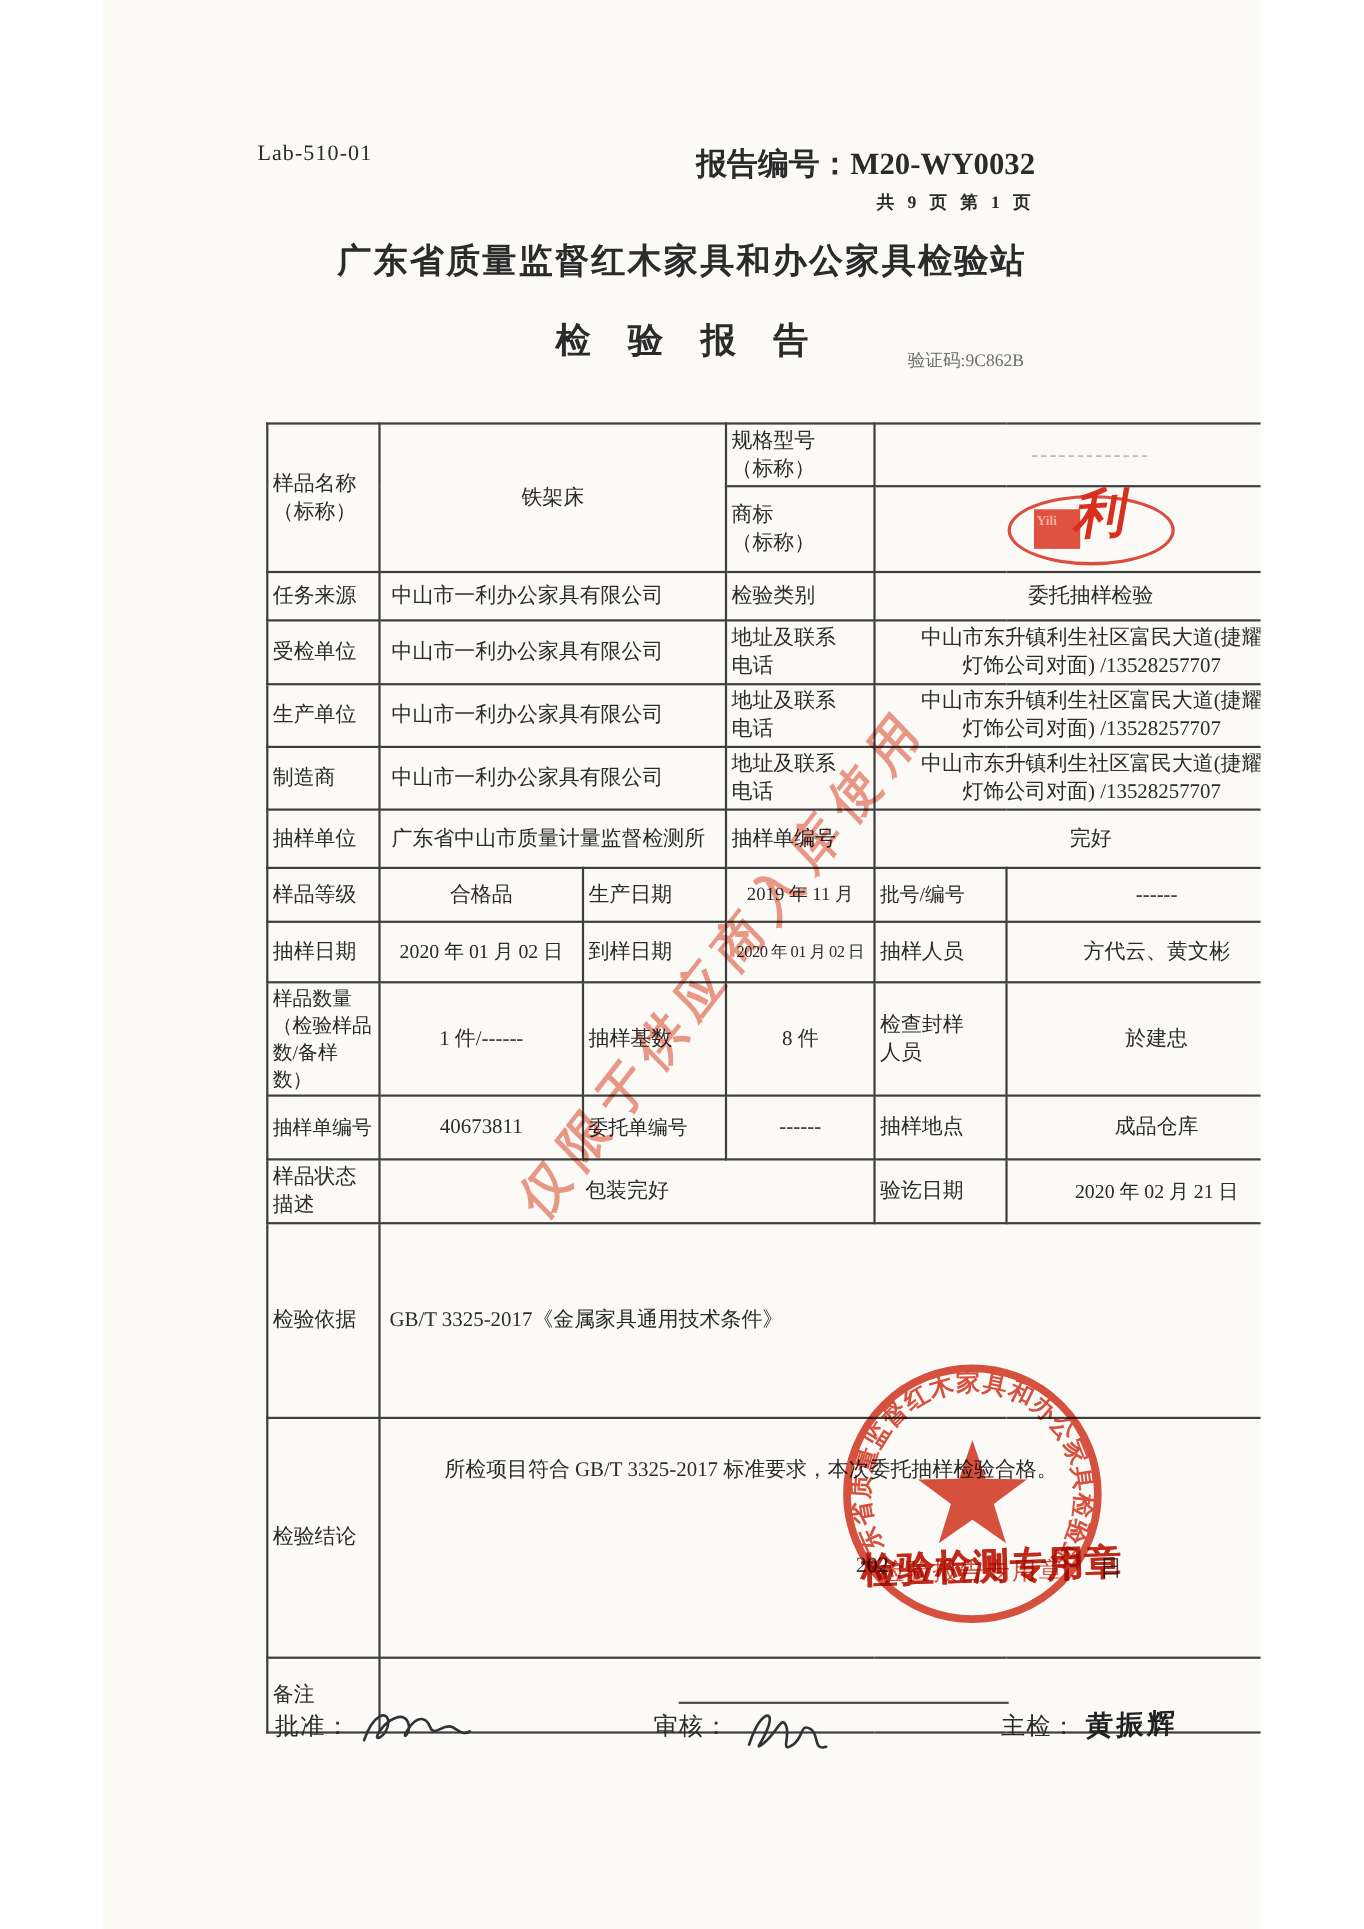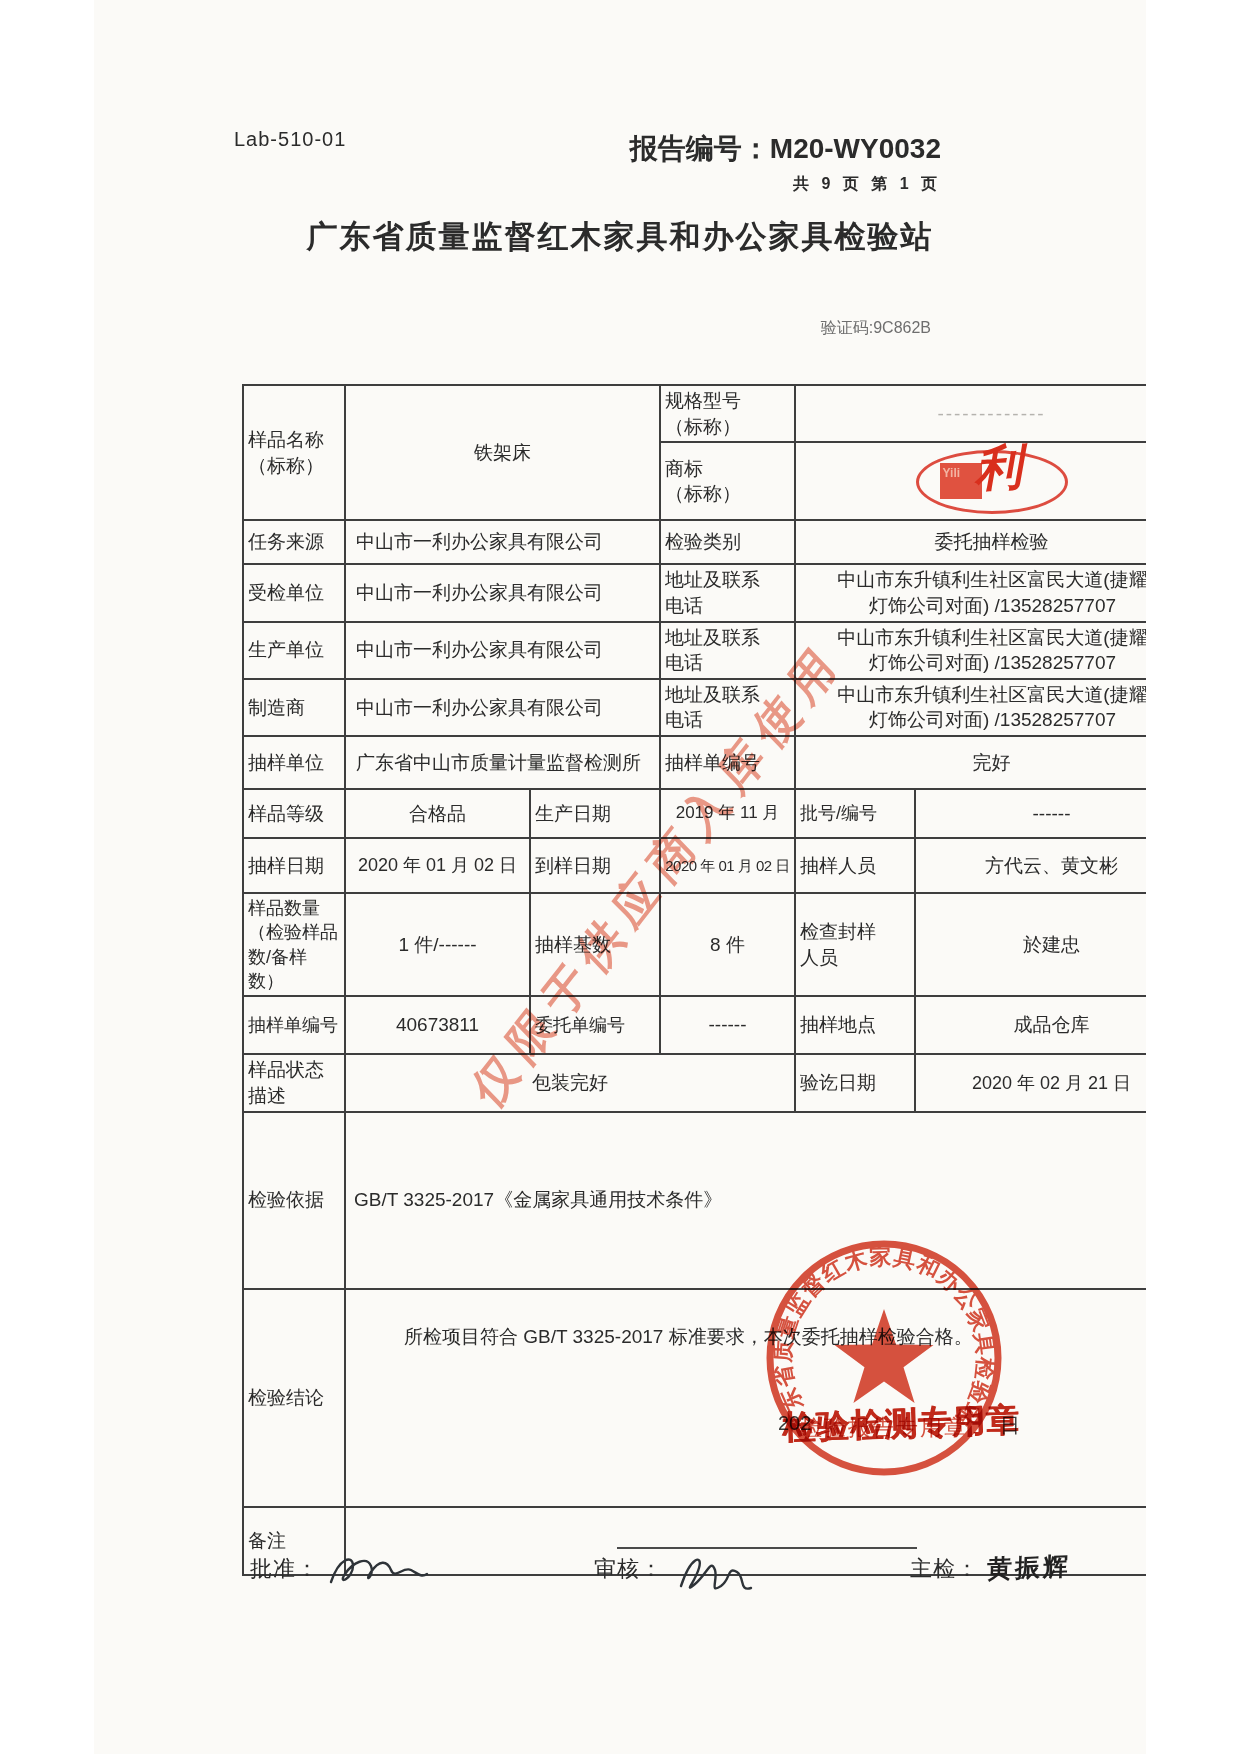--- a/index.html
+++ b/index.html
@@ -1,19 +1,19 @@
 <!DOCTYPE html>
 <html><head>
 <meta charset="utf-8">
 <style>
   html,body{margin:0;padding:0;background:#ffffff;}
   .page{
     position:relative;width:1052px;height:1754px;margin:0 auto;
     background:#fbfaf7;overflow:hidden;
-    font-family:Liberation Sans, sans-serif;color:#2b2b2b;
+    font-family:Liberation Serif, serif;color:#2b2b2b;
   }
   
   .lab-code{position:absolute;left:140px;top:128px;font-size:20px;letter-spacing:1px;}
   .report-no{position:absolute;right:205px;top:130px;font-size:28px;font-weight:600;}
   .page-info{position:absolute;right:205px;top:174px;font-size:16px;font-weight:600;letter-spacing:4px;}
   .station-title{position:absolute;left:0;top:216px;width:100%;text-align:center;
     font-size:31px;font-weight:700;letter-spacing:2px;}
   .report-title{position:absolute;left:0;top:288px;width:100%;text-align:center;
     font-size:32px;font-weight:700;letter-spacing:34px;text-indent:34px;}
   .verify-code{position:absolute;right:215px;top:318px;font-size:16px;color:#6e6e6e;}
@@ -84,20 +84,21 @@
 </style>
 </head>
 <body>
 
 <div class="page">
 
   <div class="lab-code">Lab-510-01</div>
   <div class="report-no">报告编号：M20-WY0032</div>
   <div class="page-info">共 9 页 第 1 页</div>
   <div class="station-title">广东省质量监督红木家具和办公家具检验站</div>
+  <div class="report-title">检验报告</div>
   <div class="verify-code">验证码:9C862B</div>
 
   <table class="report">
     <colgroup>
       <col style="width:102px">
         <col style="width:185px">
         <col style="width:130px">
       <col style="width:135px">
         <col style="width:120px">
         <col style="width:273px">

